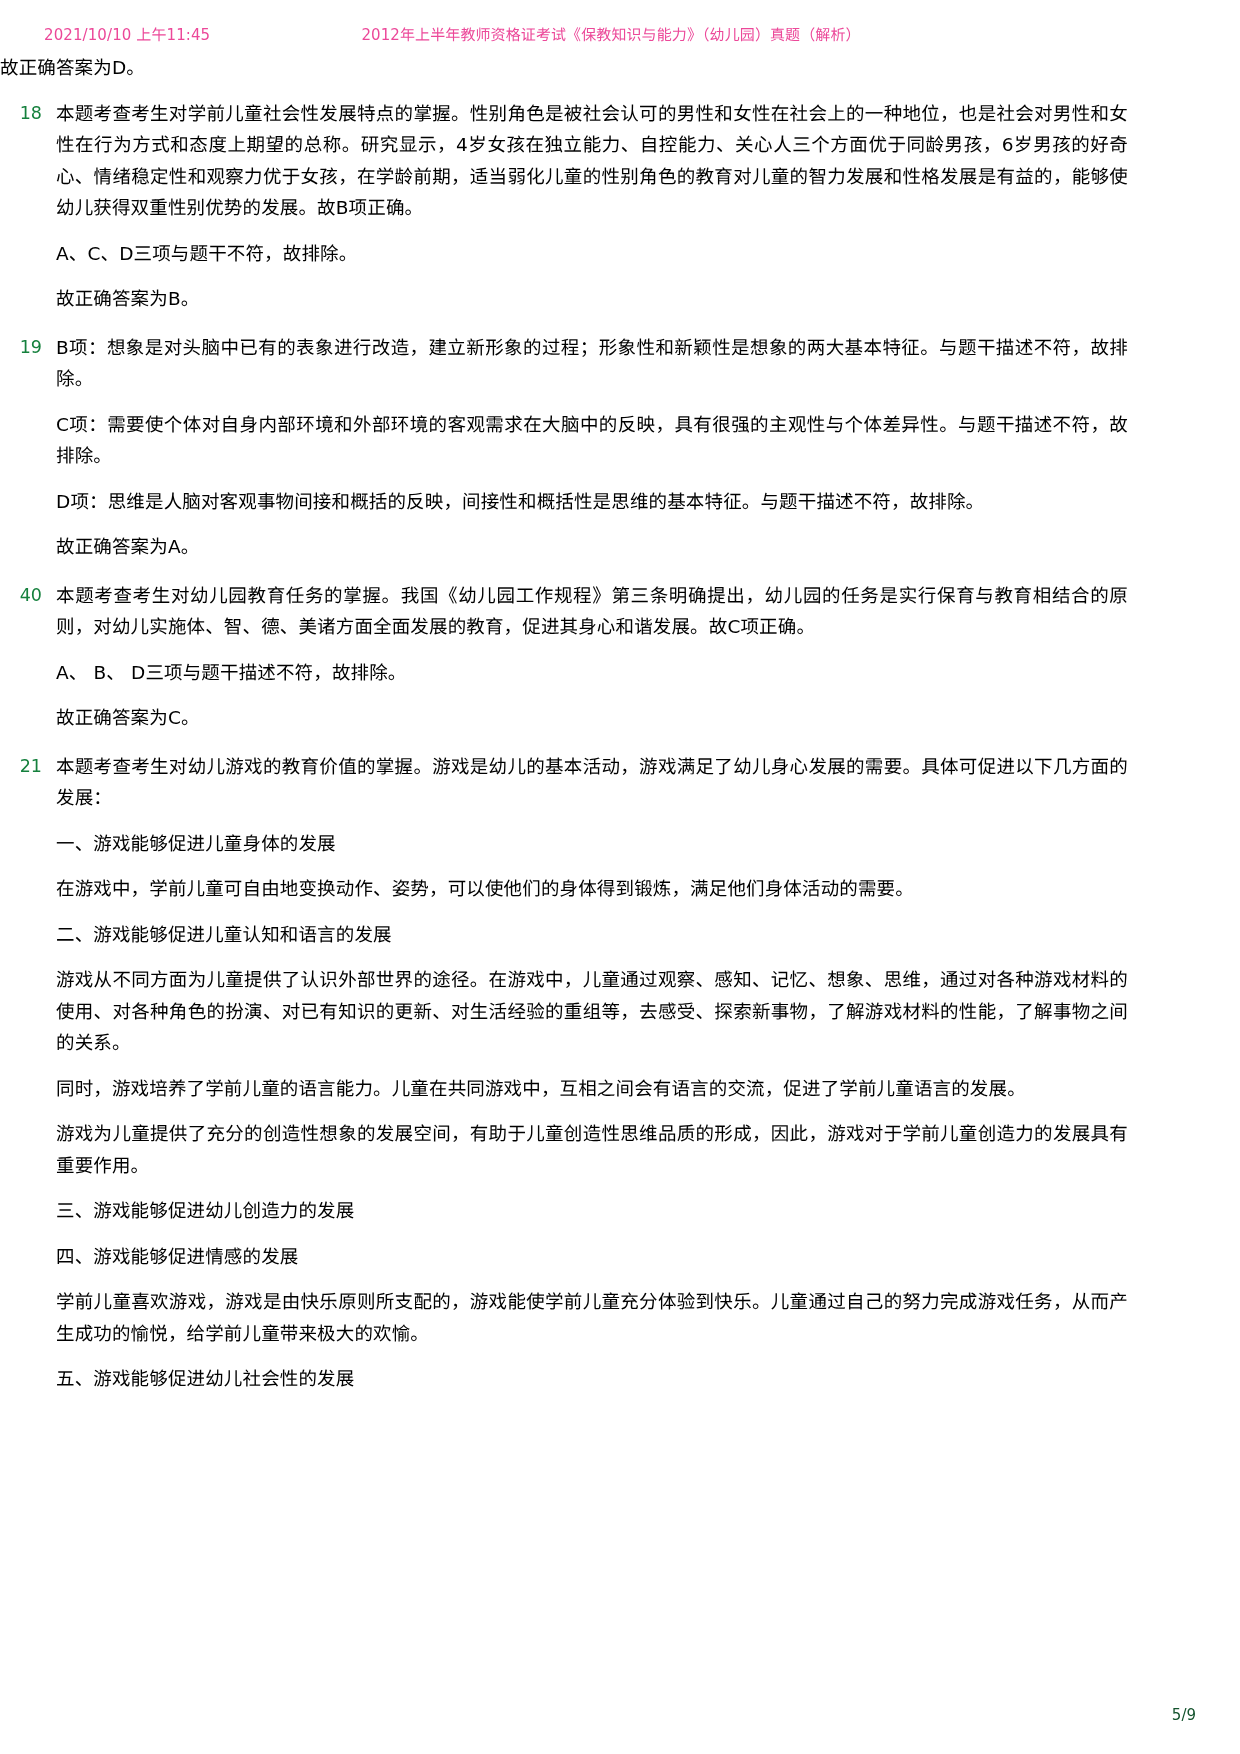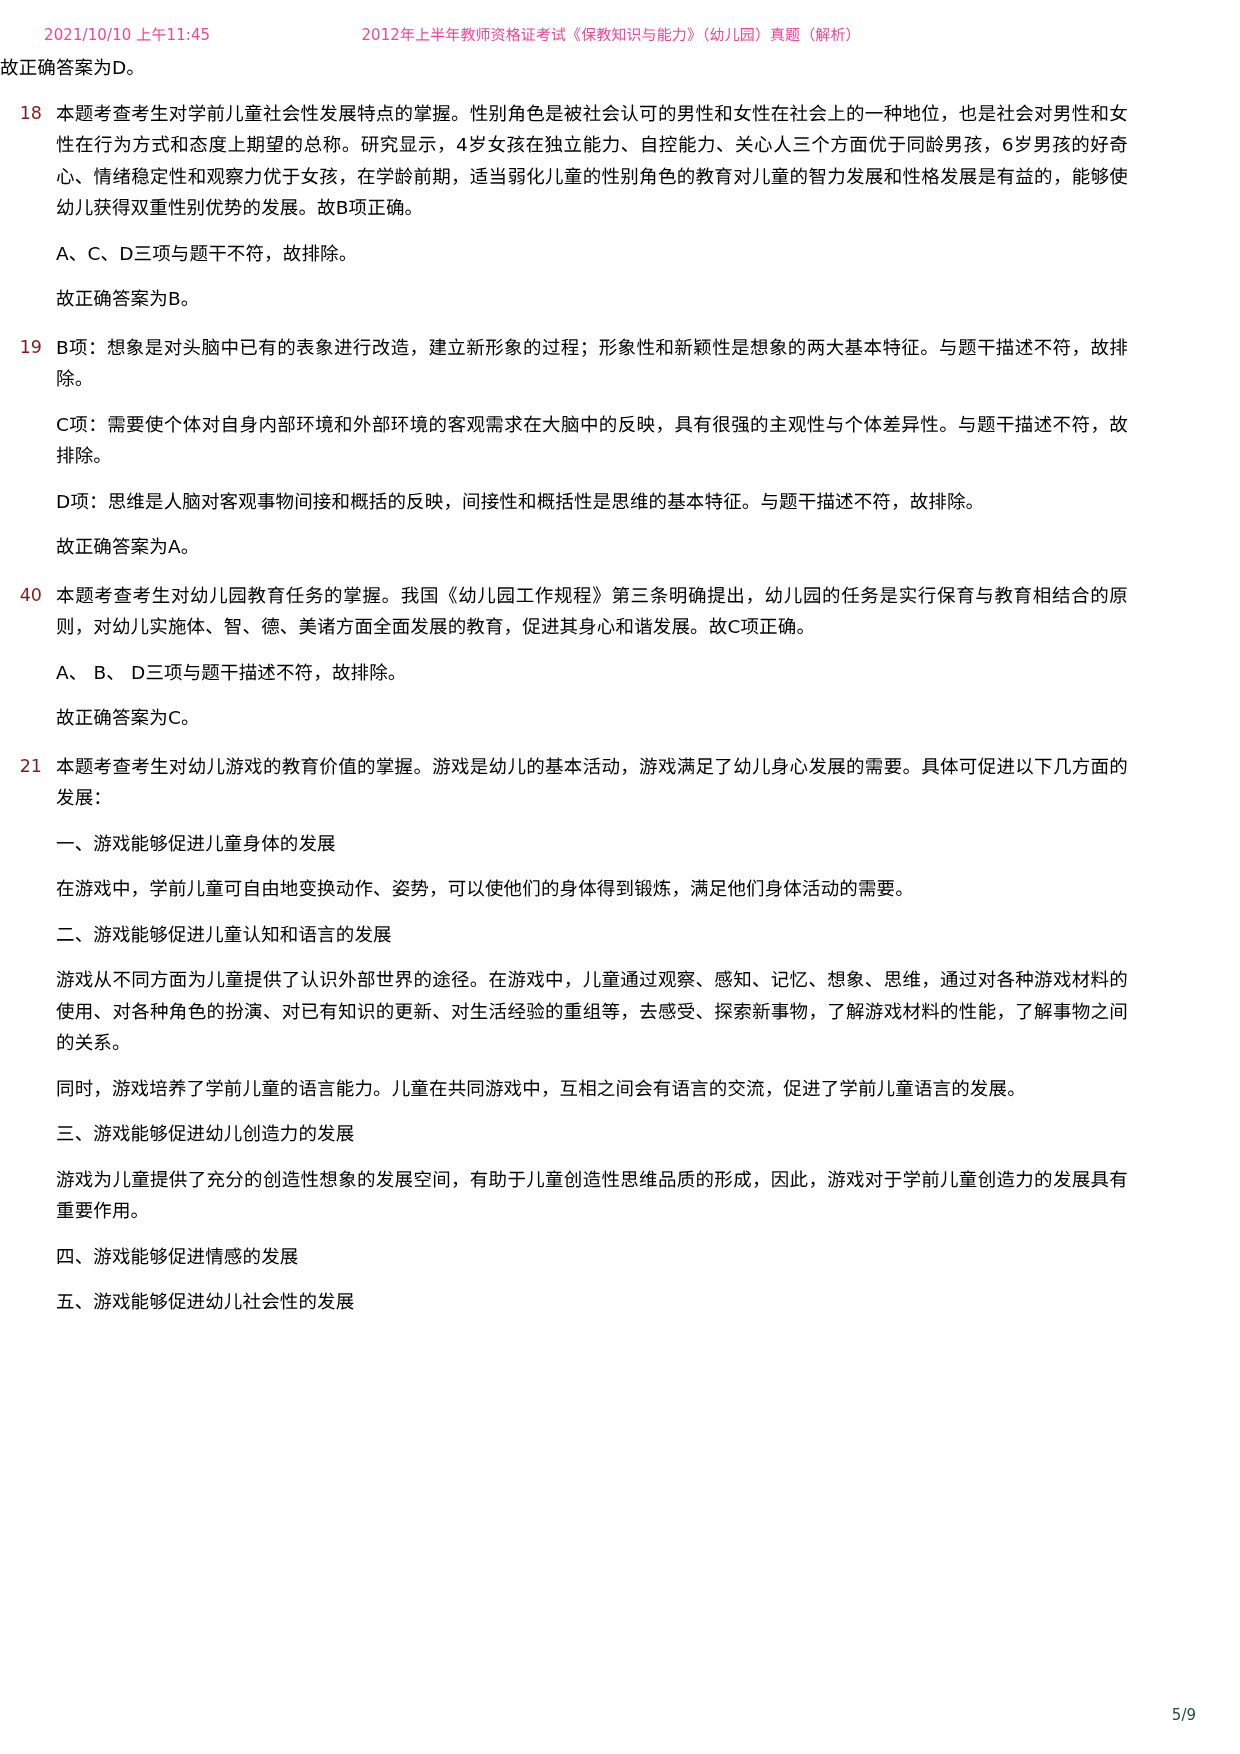--- a/index.html
+++ b/index.html
@@ -70,21 +70,21 @@
   }
 
   .item-number {
     width: 56px;
     flex: 0 0 56px;
     text-align: right;
     padding-right: 14px;
     box-sizing: border-box;
     font-size: 17.5px;
     line-height: 31.5px;
-    color: #7f1d1d;
+    color: #15803d;
   }
 
   .item-body {
     flex: 1 1 auto;
     padding-right: 112px;
     box-sizing: border-box;
   }
 
   p.para {
     margin: 0 0 14px 0;
@@ -174,23 +174,24 @@
 
     <div class="block">
       <div class="item-number">21</div>
       <div class="item-body">
         <p class="para">本题考查考生对幼儿游戏的教育价值的掌握。游戏是幼儿的基本活动，游戏满足了幼儿身心发展的需要。具体可促进以下几方面的发展：</p>
         <p class="para">一、游戏能够促进儿童身体的发展</p>
         <p class="para">在游戏中，学前儿童可自由地变换动作、姿势，可以使他们的身体得到锻炼，满足他们身体活动的需要。</p>
         <p class="para">二、游戏能够促进儿童认知和语言的发展</p>
         <p class="para">游戏从不同方面为儿童提供了认识外部世界的途径。在游戏中，儿童通过观察、感知、记忆、想象、思维，通过对各种游戏材料的使用、对各种角色的扮演、对已有知识的更新、对生活经验的重组等，去感受、探索新事物，了解游戏材料的性能，了解事物之间的关系。</p>
         <p class="para">同时，游戏培养了学前儿童的语言能力。儿童在共同游戏中，互相之间会有语言的交流，促进了学前儿童语言的发展。</p>
+        <p class="para">游戏为儿童提供了充分的创造性想象的发展空间，有助于儿童创造性思维品质的形成，因此，游戏对于学前儿童创造力的发展具有重要作用。</p>
         <p class="para">三、游戏能够促进幼儿创造力的发展</p>
-        <p class="para">游戏为儿童提供了充分的创造性想象的发展空间，有助于儿童创造性思维品质的形成，因此，游戏对于学前儿童创造力的发展具有重要作用。</p>
         <p class="para">四、游戏能够促进情感的发展</p>
+        <p class="para">学前儿童喜欢游戏，游戏是由快乐原则所支配的，游戏能使学前儿童充分体验到快乐。儿童通过自己的努力完成游戏任务，从而产生成功的愉悦，给学前儿童带来极大的欢愉。</p>
         <p class="para">五、游戏能够促进幼儿社会性的发展</p>
       </div>
     </div>
 
   </div>
 
   <div class="page-footer">
     <span class="footer-pageno">5/9</span>
   </div>
 

